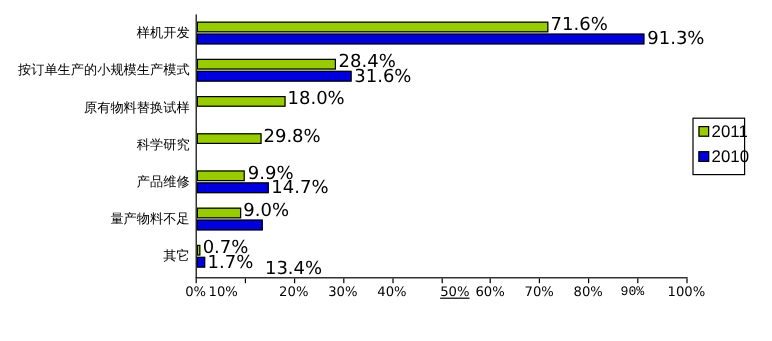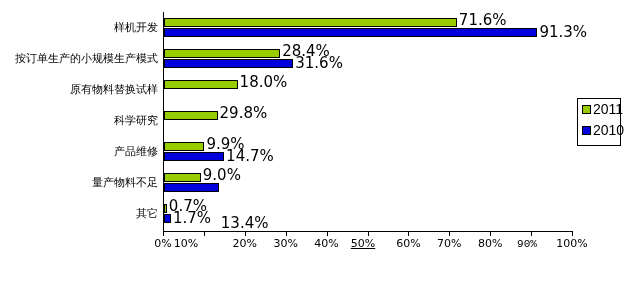--- a/index.html
+++ b/index.html
@@ -217,19 +217,19 @@
       <span class="legend-swatch" style="background: rgb(0, 0, 221);"></span>
       <span class="legend-label">2010</span>
     </div>
   </div>
 
 <div class="xtick-label" style="left: 163px;">0%</div>
     <div class="xtick-label" style="left: 186px;">10%</div>
     <div class="xtick-label" style="left: 244.8px;">20%</div>
     <div class="xtick-label" style="left: 285.7px; text-align: right;">30%</div>
     <div class="xtick-label" style="left: 326.6px;">40%</div>
-    <div class="xtick-label" style="left: 363px; text-decoration: underline;">50%</div>
+    <div class="xtick-label" style="left: 379px; text-decoration: underline;">50%</div>
     <div class="xtick-label" style="left: 408.4px;">60%</div>
     <div class="xtick-label" style="left: 449.3px;">70%</div>
     <div class="xtick-label" style="left: 490.2px;">80%</div>
     <div class="xtick-label" style="left: 527px; font-family: Liberation Mono, monospace;">90%</div>
     <div class="xtick-label" style="left: 572px;">100%</div>
   </div>
 
 </body></html>

